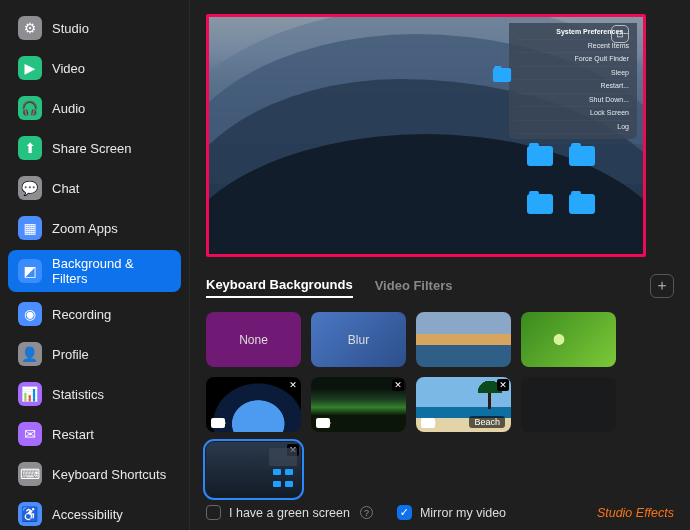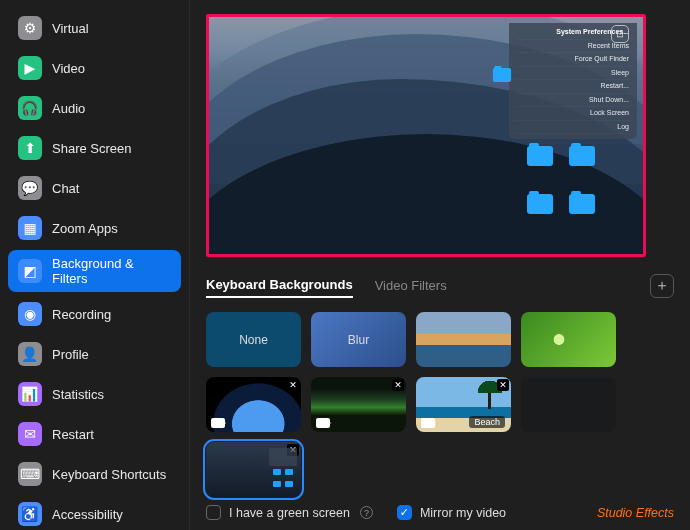--- a/index.html
+++ b/index.html
@@ -14,25 +14,25 @@
     .ridge2{position:absolute;left:-40px;right:-40px;bottom:70px;height:150px;background:#3d5673;border-radius:48% 52% 0 0/100% 100% 0 0;opacity:.7}
     .ridge3{position:absolute;left:-40px;right:-40px;bottom:25px;height:150px;background:#24384f;border-radius:45% 55% 0 0/100% 100% 0 0;opacity:.8}
     .ridge4{position:absolute;left:-40px;right:-40px;bottom:-20px;height:140px;background:#121d2b;border-radius:50% 50% 0 0/100% 100% 0 0}
     .menu { position: absolute; top: 6px; right: 6px; width: 128px; background: rgba(60,70,86,.84); border-radius: 0 0 6px 6px; padding: 3px 6px 5px; font-size: 7px; text-align: right; }
     .menu-item{color:#e6e9ee;line-height:1.5;border-bottom:1px solid rgba(255,255,255,.03);padding:1px 2px}
     .menu-item.hl{color:#fff;font-weight:600}
     .pin{position:absolute;top:8px;right:14px;width:18px;height:18px;border:1.5px solid #bbb;border-radius:5px;display:flex;align-items:center;justify-content:center;color:#ddd;font-size:9px}
     .fold{position:absolute;width:26px;height:20px;background:#27a8ff;border-radius:3px}
     .fold::before{content:"";position:absolute;top:-3px;left:2px;width:10px;height:4px;background:#27a8ff;border-radius:2px}
     .tabs { display: flex; align-items: center; margin-top: 16px; }
-    .tab { font-size: 13px; color: #888; padding: 4px 0; margin-right: 22px; cursor: pointer; }
+    .tab { font-size: 13px; color: #888; padding: 4px 0; margin-right: 22px; cursor: pointer; font-weight: bold; }
     .tab.active { color: #fff; font-weight: 600; border-bottom: 2px solid #fff; }
     .add-btn { margin-left: auto; width: 24px; height: 24px; border: 1px solid #555; border-radius: 6px; display: flex; align-items: center; justify-content: center; color: #bbb; cursor: pointer; font-size: 15px; }
     .thumbs { display: flex; flex-wrap: wrap; gap: 10px; margin-top: 14px; }
-    .thumb { width: 95px; height: 55px; border-radius: 8px; background: #0c4a6e; position: relative; cursor: pointer; overflow: hidden; display:flex;align-items:center;justify-content:center;font-size:12px;color:#ddd;}
+    .thumb { width: 95px; height: 55px; border-radius: 8px; background: #701a75; position: relative; cursor: pointer; overflow: hidden; display:flex;align-items:center;justify-content:center;font-size:12px;color:#ddd;}
     .thumb.selected { outline: 2px solid #2a88ff; outline-offset: 1px; }
     .thumb .close { position: absolute; top: 2px; right: 2px; width: 12px; height: 12px; background: #000; color: #fff; font-size: 9px; display:flex;align-items:center;justify-content:center;border-radius:2px; }
     .thumb .lblchip{position:absolute;bottom:4px;right:6px;background:rgba(0,0,0,.6);color:#fff;font-size:9px;padding:1px 5px;border-radius:3px}
     .thumb .cam{position:absolute;bottom:4px;left:5px;width:14px;height:10px;background:#fff;border-radius:2px}
     .thumb .cam::after{content:"";position:absolute;right:-4px;top:2px;border:3px solid transparent;border-left:4px solid #fff}
     .th-blur{background:linear-gradient(135deg,#4a77c3,#2d4f8b)}
     .th-ggate{background:linear-gradient(180deg,#8aa7c8 0 40%,#d8a560 40% 60%,#2f5f86 60%)}
     .th-grass{background:radial-gradient(circle at 40% 50%,#d9f39a 0 8%,transparent 9%),linear-gradient(135deg,#3a8a1f,#7cc838)}
     .th-earth{background:radial-gradient(ellipse at 55% 85%,#4d9bf0 0 35%,#0a1c3a 36% 60%,#000 62%)}
     .th-aurora{background:linear-gradient(180deg,#0a130c 0 20%,#1a3a20 40%,#34802d 55%,#0c1608 70%)}
@@ -48,21 +48,21 @@
     .cbx.checked { background: #0e72ed; border-color: #0e72ed; color: #fff; }
     .help { width: 13px; height: 13px; border: 1px solid #777; border-radius: 50%; font-size: 9px; color: #999; display: inline-flex; align-items: center; justify-content: center; margin-left: 4px; }
     .link { color: #f97316; margin-left: auto; cursor: pointer; font-style: italic; }
   </style>
 </head>
 <body>
 
 <div class="sidebar">
   <div class="sidebar-item">
       <div class="sb-icon" style="background:#8e8e92">⚙</div>
-      <span>Virtual</span>
+      <span>Studio</span>
     </div>
   <div class="sidebar-item">
       <div class="sb-icon" style="background:#26c281">▶</div>
       <span>Video</span>
     </div>
   <div class="sidebar-item">
       <div class="sb-icon" style="background:#26c281">🎧</div>
       <span>Audio</span>
     </div>
   <div class="sidebar-item">

